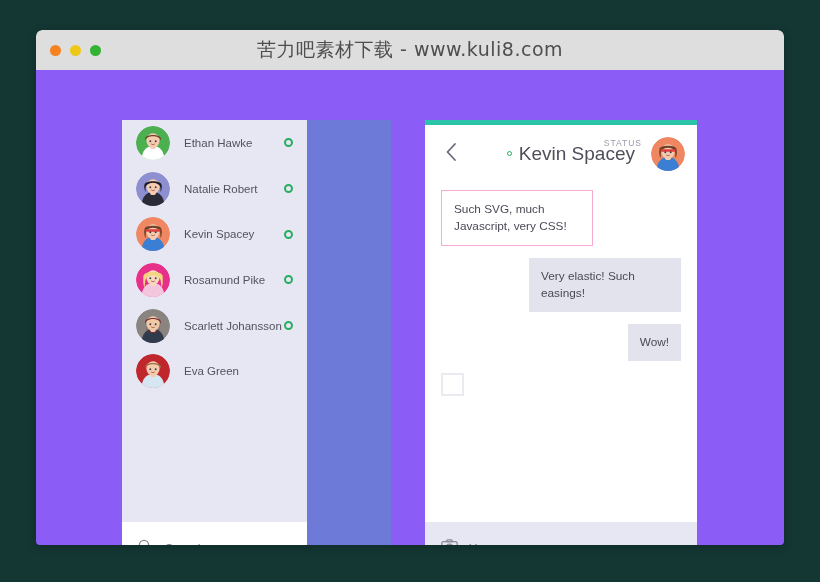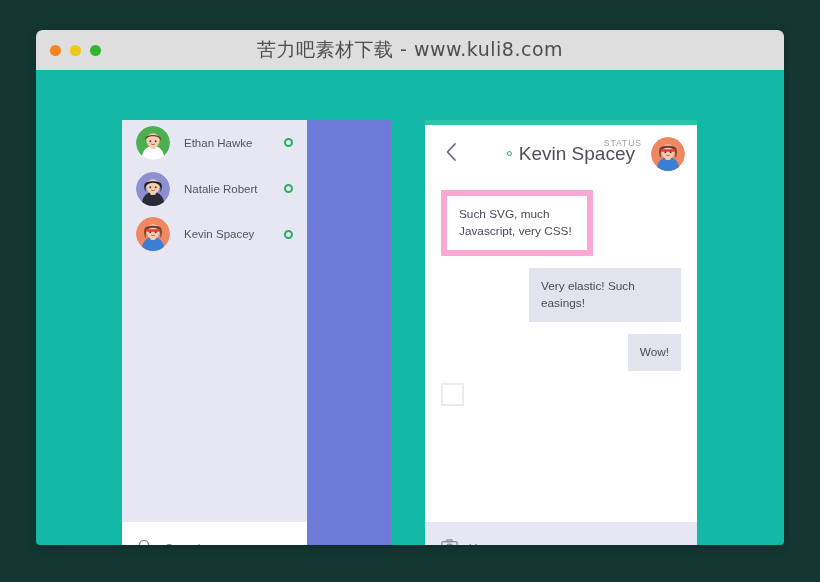--- a/index.html
+++ b/index.html
@@ -45,21 +45,21 @@
     font-size: 19px;
     color: #4e4e4e;
     letter-spacing: .5px;
     font-family: "DejaVu Sans", sans-serif;
   }
 
   
   .app-body {
     position: relative;
     height: 475px;
-    background: #14b8a6;
+    background: #8b5cf6;
   }
 
   
   .blue-panel {
     position: absolute;
     left: 271px;
     top: 50px;
     width: 84px;
     height: 455px;
     background: #6e7ad8;
@@ -210,21 +210,21 @@
     font-size: 11.8px;
     line-height: 17px;
     color: #4a4a57;
     padding: 10px 12px;
     margin-bottom: 12px;
     max-width: 152px;
     word-wrap: break-word;
   }
   .msg.in {
     background: #ffffff;
-    border: 6px solid #f9a8d4;
+    border: 1px solid #f9a8d4;
     margin-right: auto;
   }
   .msg.out {
     background: #e3e3ee;
     margin-left: auto;
     text-align: left;
     width: fit-content;
   }
 
   .msg-empty {
@@ -315,20 +315,74 @@
             <path d="M25.5 13 C26 20 24.5 21 24.5 21 L24 13 Z" fill="#6d4226"></path>
             <rect x="9.5" y="12.2" width="15" height="2.6" rx="1.2" fill="#e23b3b"></rect>
     <circle cx="14.3" cy="15.2" r="0.95" fill="#3a3a45"></circle>
     <circle cx="19.7" cy="15.2" r="0.95" fill="#3a3a45"></circle>
     <path d="M15.4 18.2 Q17 19.6 18.6 18.2" fill="none" stroke="#b0604f" stroke-width="0.9" stroke-linecap="round"></path>
   </svg>
             </div>
      <span class="contact-name">Kevin Spacey</span>
      <span class="status-dot"></span>
           </div>
+          <div class="contact">
+            <div class="avatar">
+              <svg viewBox="0 0 34 34" xmlns="http://www.w3.org/2000/svg">
+    <circle cx="17" cy="17" r="17" fill="#e8308a"></circle>
+    <circle cx="17" cy="17" r="13.4" fill="#ffffff" opacity="0"></circle>
+    <path d="M17 20 C24 20 28 25 28.5 34 L5.5 34 C6 25 10 20 17 20 Z" fill="#f4c6dd"></path>
+    <rect x="14.2" y="18" width="5.6" height="5" rx="1.4" fill="#f9d9bd"></rect>
+    <ellipse cx="17" cy="14.6" rx="6.6" ry="7.4" fill="#f9d9bd"></ellipse>
+    <path d="M7.5 24 C7.5 8 26.5 8 26.5 24 L26.5 13 C26.5 7.5 7.5 7.5 7.5 13 Z" fill="#f2d57e"></path>
+            <path d="M7.8 12 C6.8 22 8.5 25 8.5 25 L10 12 Z" fill="#f2d57e"></path>
+            <path d="M26.2 12 C27.2 22 25.5 25 25.5 25 L24 12 Z" fill="#f2d57e"></path>
+    <circle cx="14.3" cy="15.2" r="0.95" fill="#3a3a45"></circle>
+    <circle cx="19.7" cy="15.2" r="0.95" fill="#3a3a45"></circle>
+    <path d="M15.4 18.2 Q17 19.6 18.6 18.2" fill="none" stroke="#b0604f" stroke-width="0.9" stroke-linecap="round"></path>
+  </svg>
+            </div>
+     <span class="contact-name">Rosamund Pike</span>
+     <span class="status-dot"></span>
+          </div>
+          <div class="contact">
+            <div class="avatar">
+              <svg viewBox="0 0 34 34" xmlns="http://www.w3.org/2000/svg">
+    <circle cx="17" cy="17" r="17" fill="#8a8480"></circle>
+    <circle cx="17" cy="17" r="13.4" fill="#ffffff" opacity="0"></circle>
+    <path d="M17 20 C24 20 28 25 28.5 34 L5.5 34 C6 25 10 20 17 20 Z" fill="#2f3a4c"></path>
+    <rect x="14.2" y="18" width="5.6" height="5" rx="1.4" fill="#f0c9a6"></rect>
+    <ellipse cx="17" cy="14.6" rx="6.6" ry="7.4" fill="#f0c9a6"></ellipse>
+    <path d="M9 16 C9 8 25 8 25 16 L25 13 C25 7.5 9 7.5 9 13 Z" fill="#7d2f2f"></path>
+            <path d="M10 17 C10 25 24 25 24 17 C24 22 21 24 17 24 C13 24 10 22 10 17 Z" fill="#7d2f2f"></path>
+    <circle cx="14.3" cy="15.2" r="0.95" fill="#3a3a45"></circle>
+    <circle cx="19.7" cy="15.2" r="0.95" fill="#3a3a45"></circle>
+    <path d="M15.4 18.2 Q17 19.6 18.6 18.2" fill="none" stroke="#b0604f" stroke-width="0.9" stroke-linecap="round"></path>
+  </svg>
+            </div>
+     <span class="contact-name">Scarlett Johansson</span>
+     <span class="status-dot"></span>
+          </div>
+          <div class="contact">
+            <div class="avatar">
+              <svg viewBox="0 0 34 34" xmlns="http://www.w3.org/2000/svg">
+    <circle cx="17" cy="17" r="17" fill="#c0272d"></circle>
+    <circle cx="17" cy="17" r="13.4" fill="#ffffff" opacity="0"></circle>
+    <path d="M17 20 C24 20 28 25 28.5 34 L5.5 34 C6 25 10 20 17 20 Z" fill="#d6e6f2"></path>
+    <rect x="14.2" y="18" width="5.6" height="5" rx="1.4" fill="#f6ccb0"></rect>
+    <ellipse cx="17" cy="14.6" rx="6.6" ry="7.4" fill="#f6ccb0"></ellipse>
+    <path d="M9 15 C9 8.5 25 8.5 25 15 L25 13 C25 7.5 9 7.5 9 13 Z" fill="#9a7044"></path>
+            <path d="M9.5 14.5 C9.5 8 24.5 8 24.5 14.5 L24.5 12.5 C24.5 9 9.5 9 9.5 12.5 Z" fill="#9a7044"></path>
+    <circle cx="14.3" cy="15.2" r="0.95" fill="#3a3a45"></circle>
+    <circle cx="19.7" cy="15.2" r="0.95" fill="#3a3a45"></circle>
+    <path d="M15.4 18.2 Q17 19.6 18.6 18.2" fill="none" stroke="#b0604f" stroke-width="0.9" stroke-linecap="round"></path>
+  </svg>
+            </div>
+     <span class="contact-name">Eva Green</span>
+     </div>
         </div>
 
       <div class="search-bar">
         <span>
           <svg width="15" height="15" viewBox="0 0 15 15">
             <circle cx="6" cy="6" r="4.6" fill="none" stroke="#8a8a98" stroke-width="1.4"></circle>
             <line x1="9.3" y1="9.3" x2="13.4" y2="13.6" stroke="#8a8a98" stroke-width="1.4" stroke-linecap="round"></line>
           </svg>
         </span>
         <span class="search-placeholder">Search</span>

